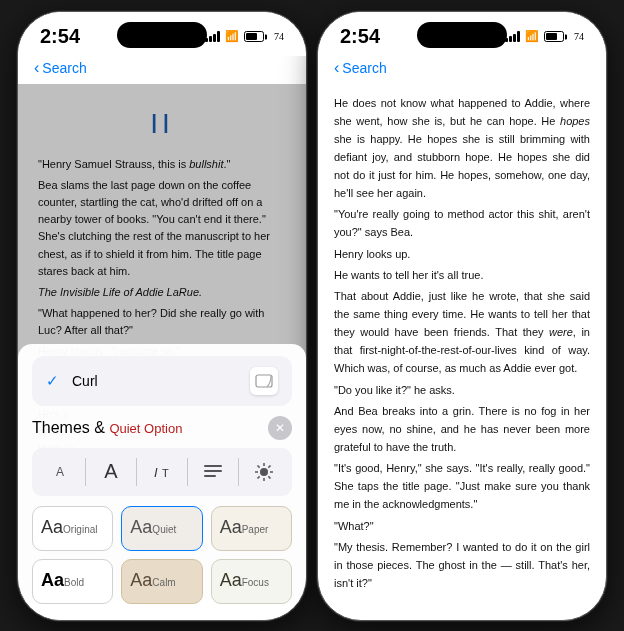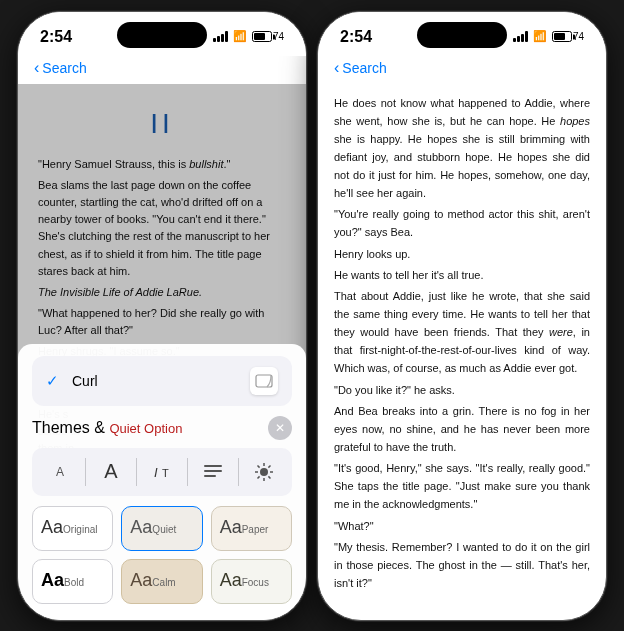--- a/index.html
+++ b/index.html
@@ -38,21 +38,21 @@
       justify-content: space-between;
       align-items: center;
       padding: 10px 22px 4px;
       height: 44px;
       background: #fff;
       position: relative;
       z-index: 10;
     }
 
     .status-time {
-      font-size: 16px;
+      font-size: 20px;
       font-weight: 600;
       color: #000;
     }
 
     .status-icons {
       display: flex;
       align-items: center;
       gap: 5px;
       font-size: 11px;
       color: #000;
@@ -321,21 +321,22 @@
     .signal-bars span:nth-child(4) { height: 11px; }
 
     .wifi-icon {
       font-size: 11px;
     }
 
     .battery-icon {
       font-size: 11px;
       display: flex;
       align-items: center;
-      gap: 1px;
+      gap: 10px;
+      font-family: Liberation Serif, serif;
     }
 
     .battery-body {
       width: 20px;
       height: 11px;
       border: 1.5px solid #000;
       border-radius: 2.5px;
       position: relative;
       display: flex;
       align-items: center;

